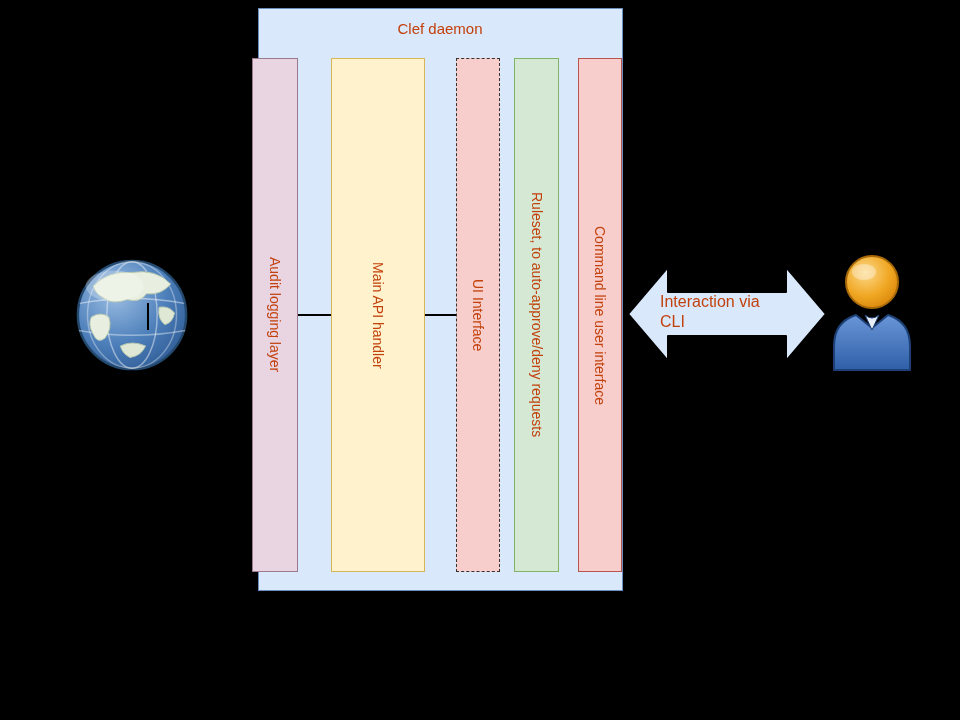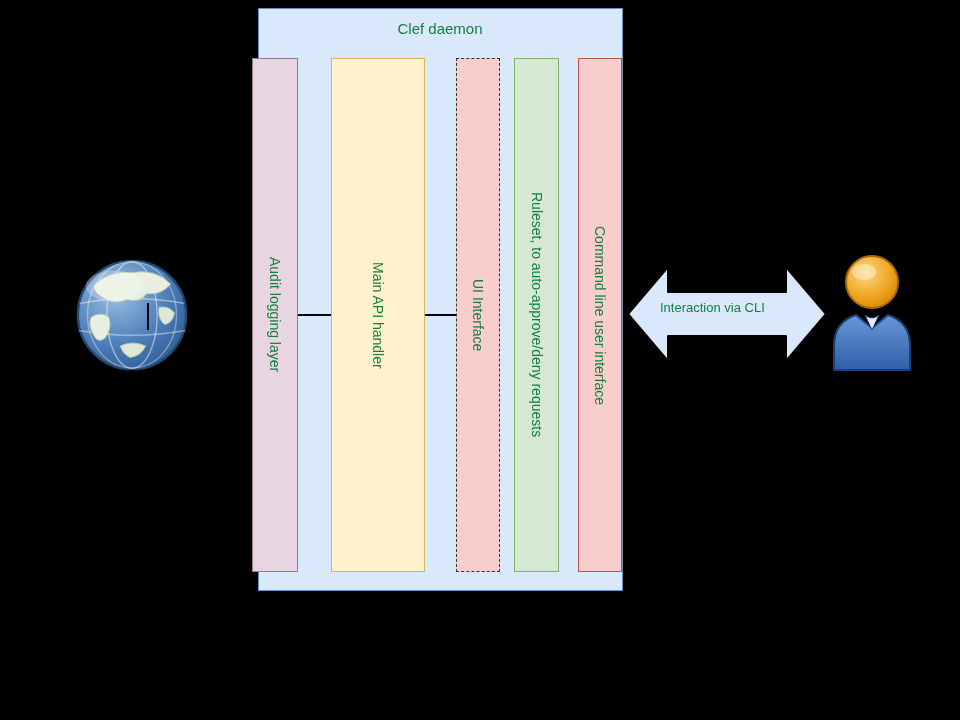--- a/index.html
+++ b/index.html
@@ -1,18 +1,18 @@
 <!DOCTYPE html>
 <html><head>
 <meta charset="utf-8">
 <style>
   html, body { margin:0; padding:0; background:#000; }
   .canvas {
     position:relative; width:960px; height:720px; background:#000;
-    overflow:hidden; font-family:"Liberation Sans", sans-serif; color:#15803d;
+    overflow:hidden; font-family:"Liberation Sans", sans-serif; color:#c2410c;
   }
   
   .clef-container {
     position:absolute; left:258px; top:8px; width:363px; height:581px;
     background:#dae8fc; border:1px solid #6c8ebf; z-index:0;
   }
   .clef-title {
     position:absolute; left:258px; top:20px; width:364px; text-align:center;
     font-size:15px; z-index:4;
   }
@@ -36,22 +36,22 @@
     font-size:14px;
   }
   .col-audit   { left:252px; width:46px; background:#e8d5e1; border:1px solid #9b7a90; }
   .col-api     { left:331px; width:94px; background:#fff2cc; border:1px solid #d6b656; }
   .col-ui      { left:456px; width:44px; background:#f8cecc; border:1px dashed #333; }
   .col-ruleset { left:514px; width:45px; background:#d5e8d4; border:1px solid #82b366; }
   .col-cli     { left:578px; width:44px; background:#f8cecc; border:1px solid #b85450; }
   
   .cli-arrow-svg { position:absolute; left:626px; top:259px; z-index:2; }
   .cli-arrow-label {
-    position:absolute; left:660px; top:298px; width:118px;
-    font-size:13px; line-height:20px; z-index:3;
+    position:absolute; left:660px; top:292px; width:118px;
+    font-size:16px; line-height:20px; z-index:3;
   }
   
   .globe-svg { position:absolute; left:74px; top:257px; z-index:2; }
   .user-svg  { position:absolute; left:826px; top:250px; z-index:2; }
 </style>
 </head>
 <body>
 
 <div class="canvas">
 

